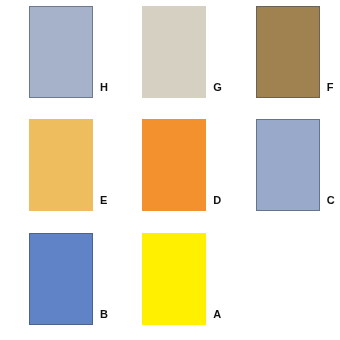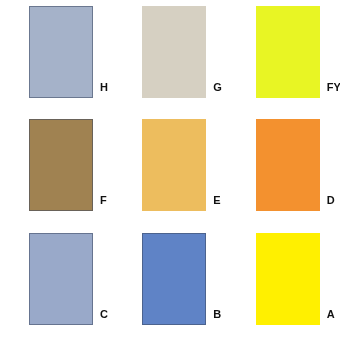--- a/index.html
+++ b/index.html
@@ -68,24 +68,20 @@
   <div class="grid" id="swatch-grid">
       <div class="cell">
         <div class="swatch bordered" style="background: rgb(165, 178, 201);"></div>
         <div class="label">H</div>
       </div>
       <div class="cell">
         <div class="swatch" style="background: rgb(214, 208, 194);"></div>
         <div class="label">G</div>
       </div>
       <div class="cell">
-        <div class="swatch" style="background: rgb(232, 245, 36);"></div>
-        <div class="label">FY</div>
-      </div>
-      <div class="cell">
         <div class="swatch bordered" style="background: rgb(160, 130, 81);"></div>
         <div class="label">F</div>
       </div>
       <div class="cell">
         <div class="swatch" style="background: rgb(237, 189, 94);"></div>
         <div class="label">E</div>
       </div>
       <div class="cell">
         <div class="swatch" style="background: rgb(243, 145, 47);"></div>
         <div class="label">D</div>

